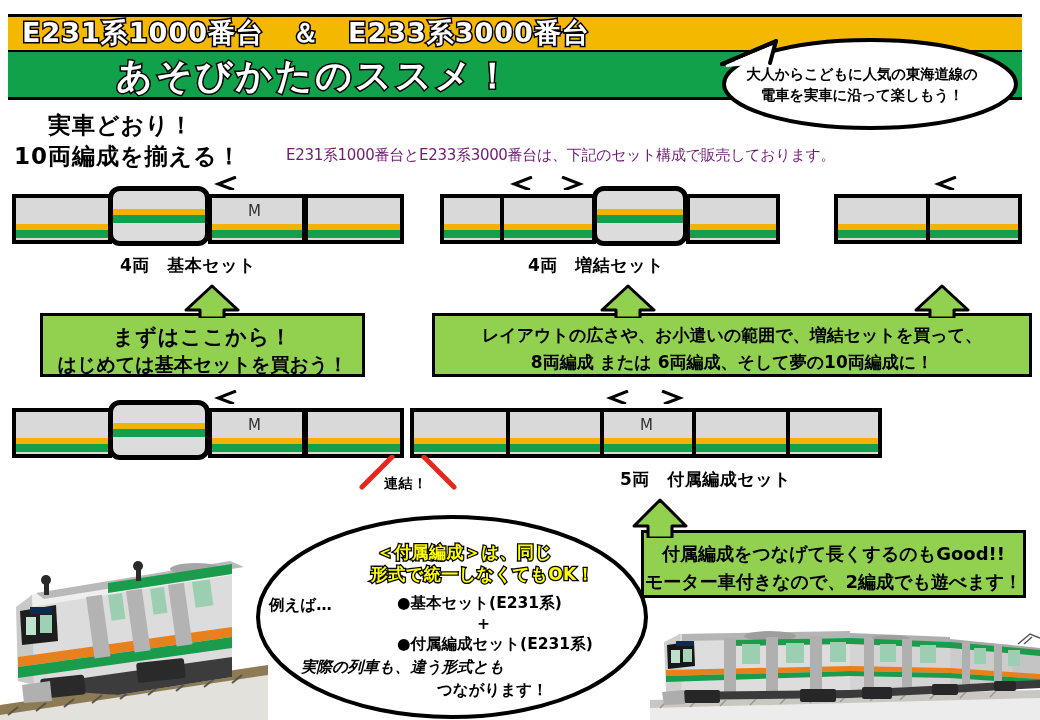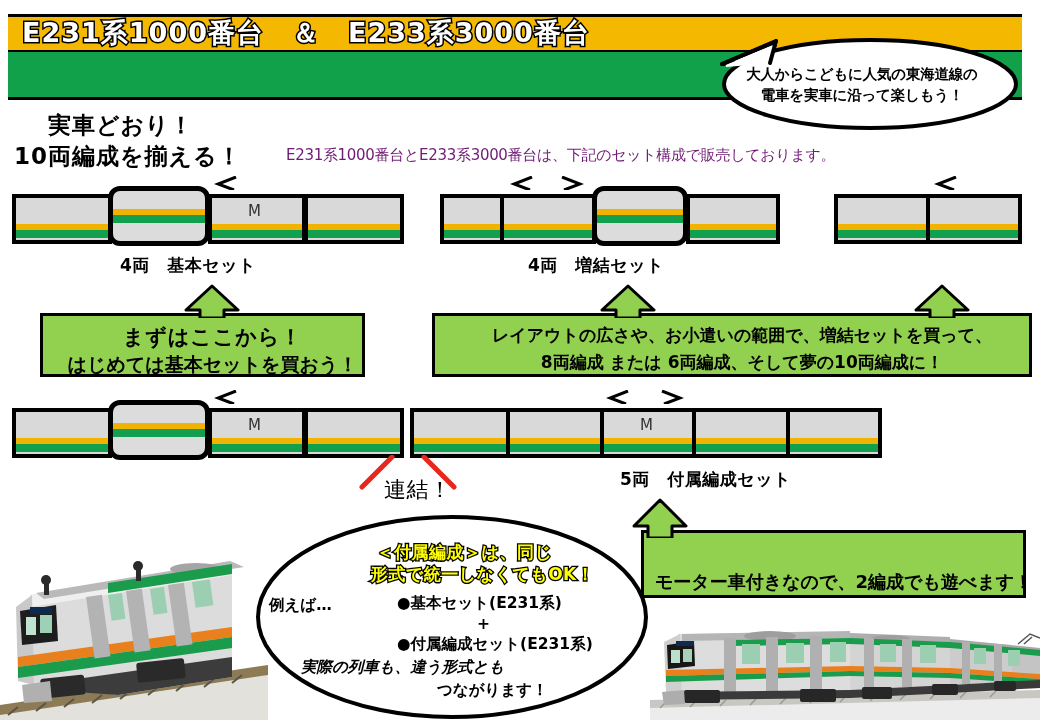--- a/index.html
+++ b/index.html
@@ -79,29 +79,29 @@
     position:absolute;font-size:17px;font-weight:bold;color:#000;
     white-space:nowrap;letter-spacing:0.5px;
   }
 
   
   .gbox{
     position:absolute;background:#92d050;border:3px solid #000;
     box-sizing:border-box;z-index:2;
   }
   .gbox-text{
-    position:absolute;left:10px;width:100%;text-align:center;
+    position:absolute;left:0;width:100%;text-align:center;
     font-weight:bold;color:#000;
   }
   .garrow{position:absolute;z-index:3;}
 
   
   .renketsu-wrap{position:absolute;left:348px;top:455px;width:120px;height:45px;}
   .renketsu-txt{
-    position:absolute;left:36px;top:20px;font-size:22px;font-weight:normal;
+    position:absolute;left:36px;top:20px;font-size:14px;font-weight:bold;
     color:#000;white-space:nowrap;letter-spacing:0.5px;text-align:center;
   }
 
   
   .oval{position:absolute;left:255px;top:515px;width:395px;height:205px;z-index:5;}
   .oval svg{position:absolute;left:0;top:0;}
   .oval-l1,.oval-l2{
     position:absolute;width:100%;text-align:center;font-size:17px;font-weight:bold;
     color:#ffff00;-webkit-text-stroke:2.6px #000;paint-order:stroke fill;
     white-space:nowrap;letter-spacing:0.5px;
@@ -114,20 +114,21 @@
   .photo{position:absolute;overflow:hidden;}
 </style>
 </head>
 <body>
 
 <div id="stage">
 
   <div class="hdr-yellow"></div>
   <div class="hdr-green"></div>
   <div class="hdr-title1">E231系1000番台　＆　E233系3000番台</div>
+  <div class="hdr-title2">あそびかたのススメ！</div>
 
   <div class="balloon">
     <svg width="320" height="100" viewBox="0 0 320 100">
       <path d="M 22,34 L 75,12 L 72,30 Z" fill="#ffffff" stroke="#000" stroke-width="4" stroke-linejoin="round"></path>
       <ellipse cx="170" cy="54" rx="146" ry="44" fill="#ffffff" stroke="#000" stroke-width="4"></ellipse>
       <path d="M 26,36 L 74,16 L 72,32 Z" fill="#ffffff" stroke="#ffffff" stroke-width="2"></path>
       <path d="M 22,34 L 76,11" fill="none" stroke="#000" stroke-width="4" stroke-linecap="round"></path>
       <path d="M 76,11 L 70,33" fill="none" stroke="#000" stroke-width="4" stroke-linecap="round"></path>
     </svg>
     <div class="balloon-text">
@@ -289,20 +290,21 @@
       <path d="M 76,2 L 106,32" stroke="#e8261b" stroke-width="5" stroke-linecap="round"></path>
     </svg>
     <div class="renketsu-txt">連結！</div>
   </div>
 
   <svg class="garrow" style="left:630px;top:498px;width:60px;height:40px;">
     <path d="M 30,2 L 56,28 L 42,28 L 42,40 L 18,40 L 18,28 L 4,28 Z" fill="#92d050" stroke="#000" stroke-width="3" stroke-linejoin="round"></path>
   </svg>
 
   <div class="gbox" style="left:641px;top:530px;width:385px;height:68px;">
+    <div class="gbox-text" style="top:9px;font-size:18px;">付属編成をつなげて長くするのもGood!!</div>
     <div class="gbox-text" style="top:37px;font-size:18px;">モーター車付きなので、2編成でも遊べます！</div>
   </div>
 
   <div class="oval">
     <svg width="395" height="205" viewBox="0 0 395 205">
       <ellipse cx="197" cy="102" rx="194" ry="100" fill="#ffffff" stroke="#000" stroke-width="4"></ellipse>
     </svg>
     <div class="oval-l1">＜付属編成＞は、同じ</div>
     <div class="oval-l2">形式で統一しなくてもOK！</div>
     <div class="oval-t" style="left:14px;top:80px;">例えば…</div>

